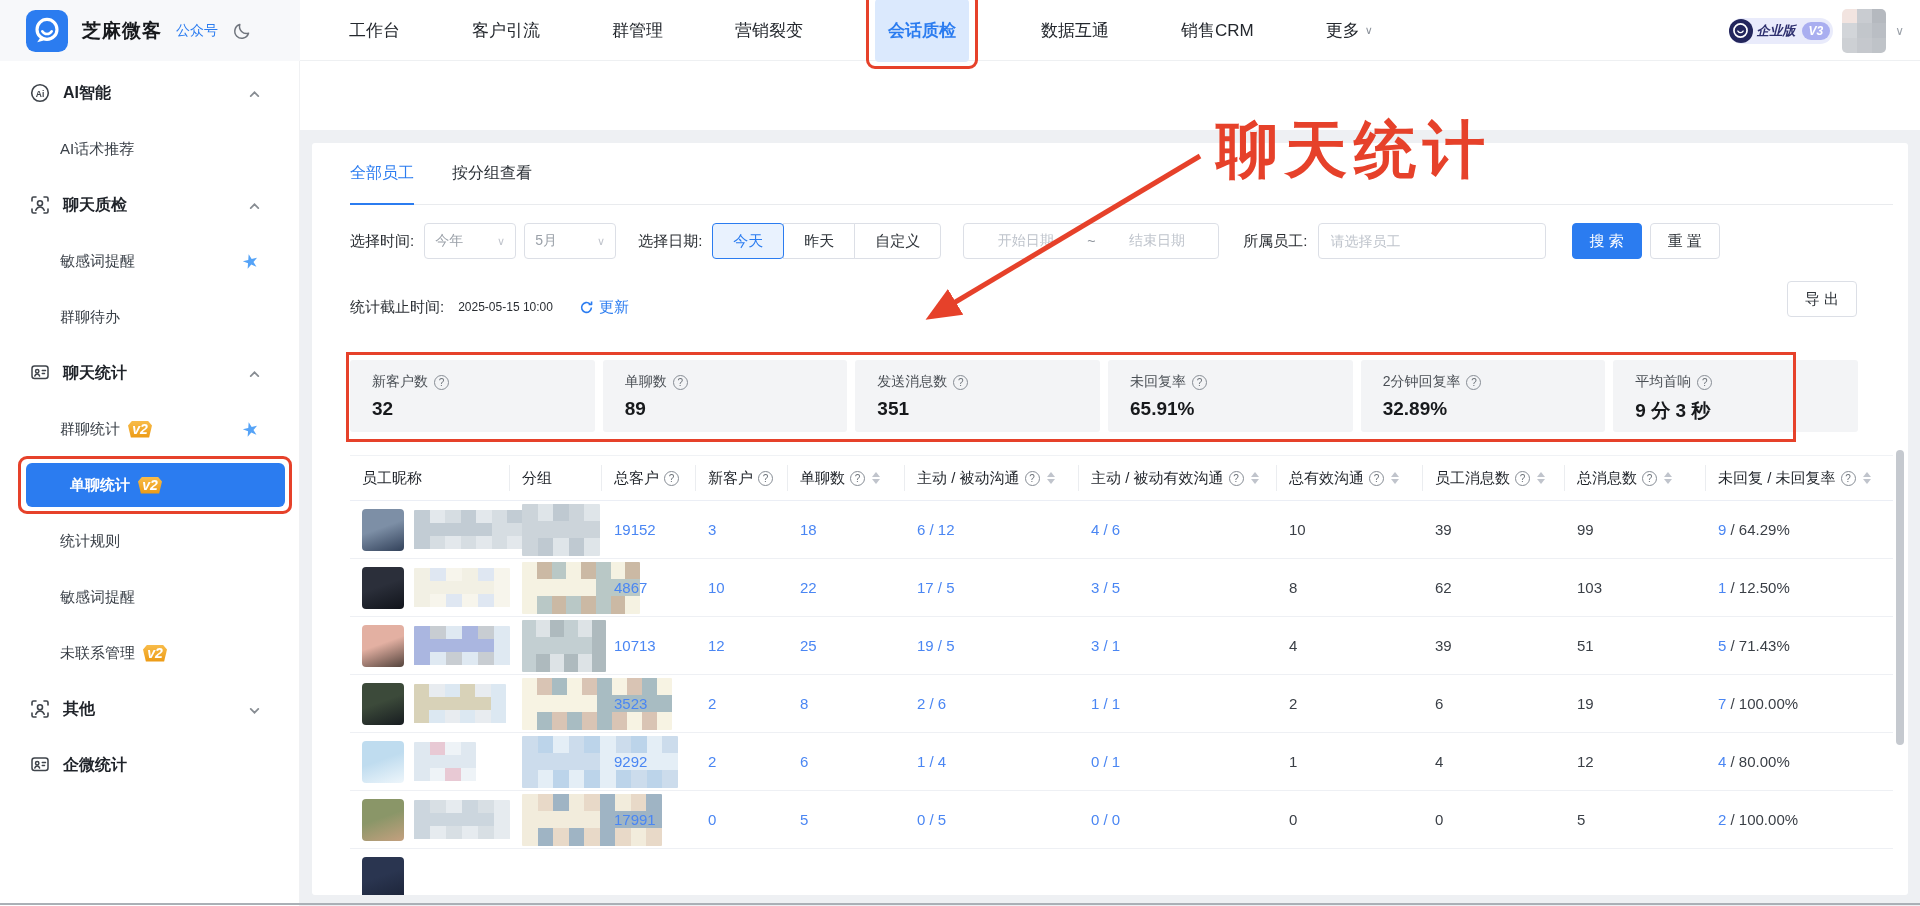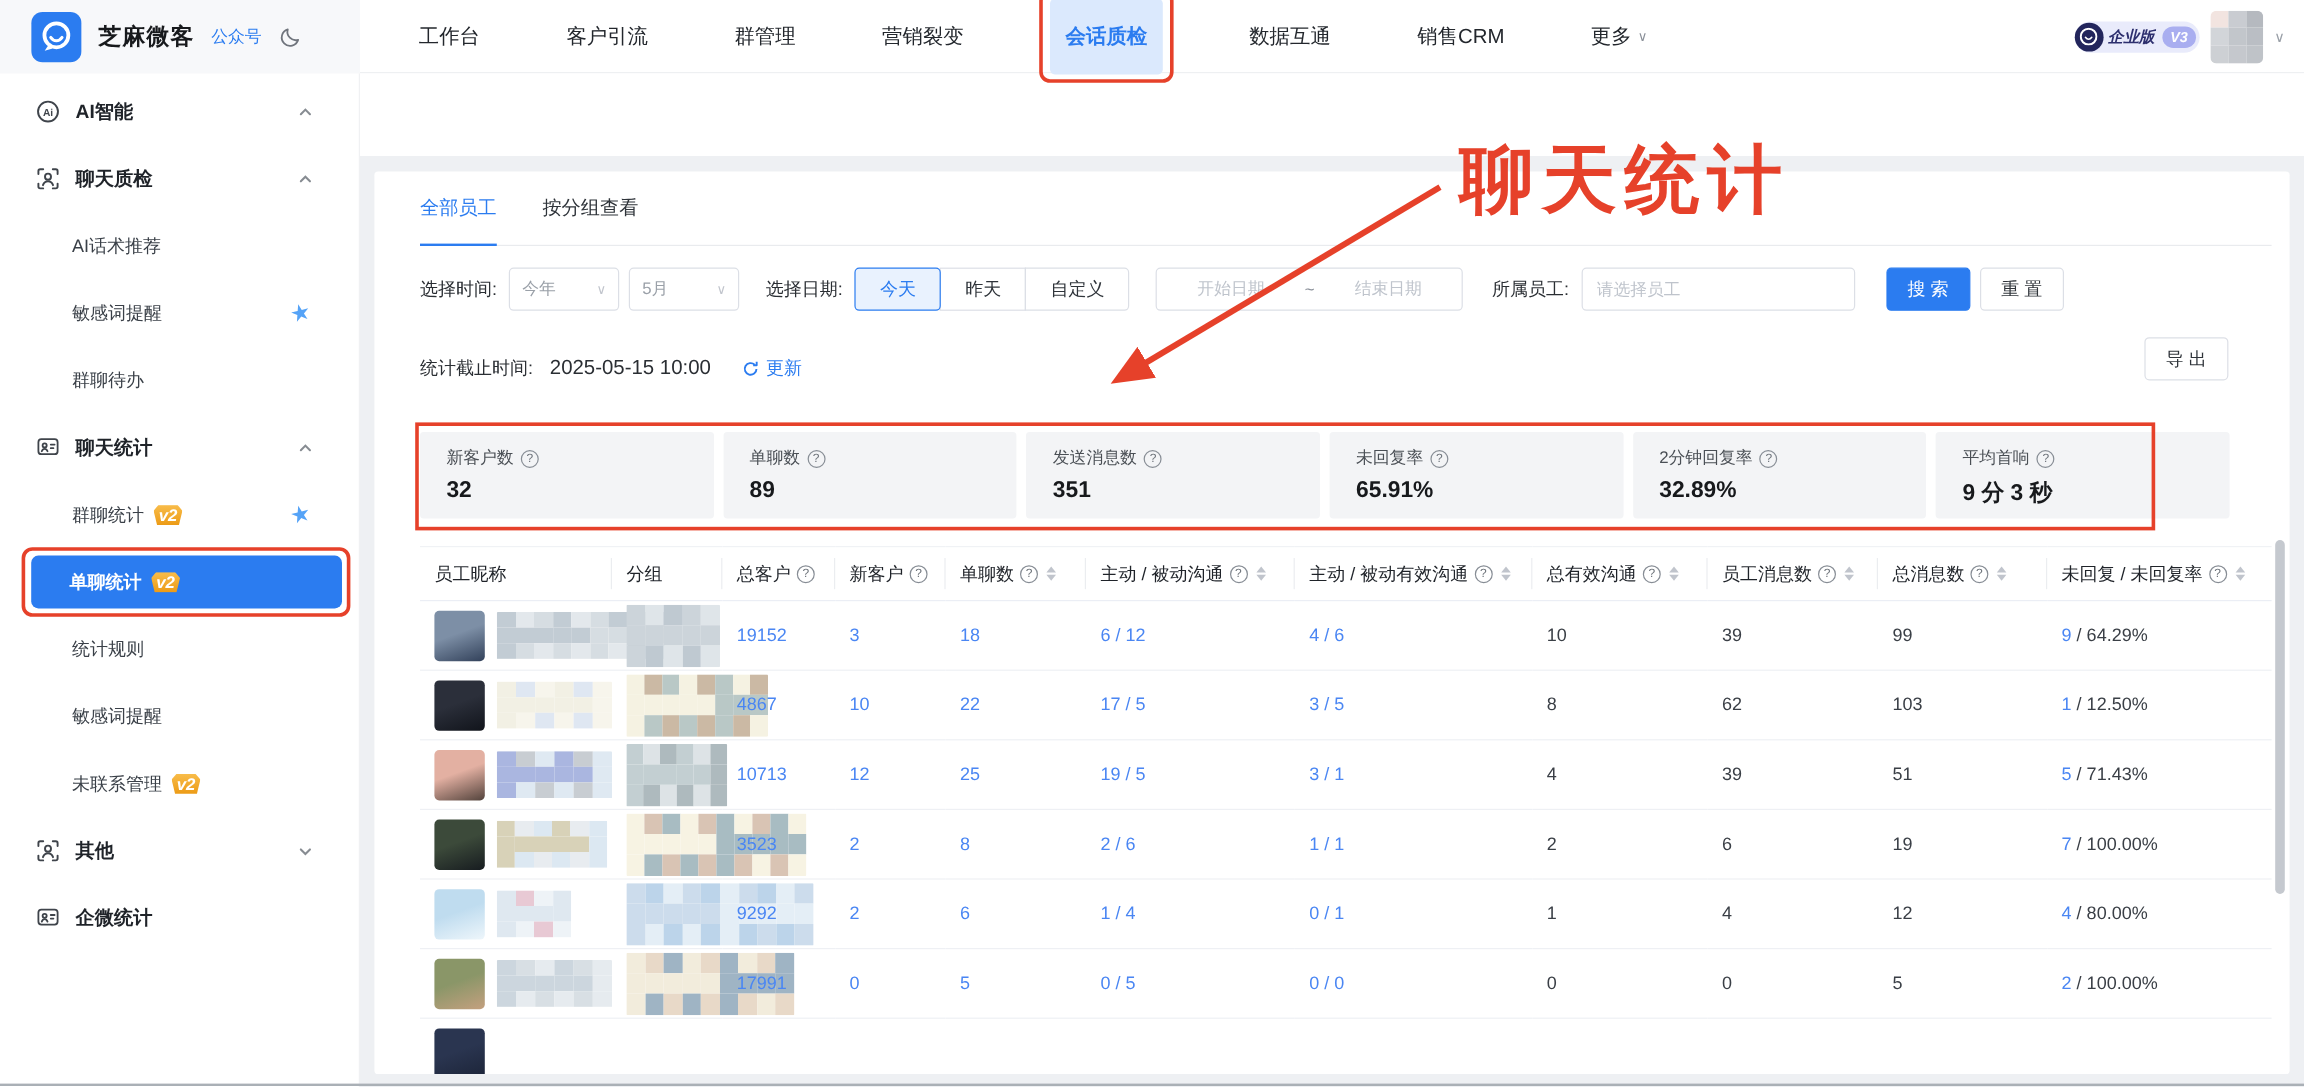--- a/index.html
+++ b/index.html
@@ -32,21 +32,21 @@
   
   .sidebar { position:absolute; left:0; top:61px; width:300px; height:845px; background:#fff; border-right:1px solid #f0f1f3; padding-top:4px; z-index:20; }
   .side-row { height:56px; display:flex; align-items:center; position:relative; }
   .side-group { padding-left:30px; gap:13px; }
   .side-group .g-icon { width:20px; height:20px; color:#3f444b; flex:0 0 auto; }
   .side-group .g-label { font-size:16px; font-weight:bold; color:#1f2329; }
   .side-caret { margin-left:auto; margin-right:38px; width:13px; height:13px; }
   .side-item { padding-left:60px; }
   .side-item .pill { display:flex; align-items:center; flex:1; height:44px; border-radius:6px; position:relative; }
   .side-item.active { padding-left:26px; }
-  .side-item.active .pill { background:#2b7cf0; padding-left:32px; margin-right:14px; }
+  .side-item.active .pill { background:#2b7cf0; padding-left:44px; margin-right:14px; }
   .side-item .i-label { font-size:15px; color:#3a4048; }
   .side-item.active .i-label { color:#fff; font-weight:bold; }
   .side-item.annotated .pill::after { content:""; position:absolute; left:-8px; right:-7px; top:-7px; bottom:-7px; border:3px solid #e6412a; border-radius:9px; pointer-events:none; }
   .v2-badge { margin-left:8px; width:24px; height:17px; clip-path:polygon(18% 0,82% 0,100% 30%,88% 100%,12% 100%,0 30%); background:linear-gradient(180deg,#f8bc4a,#ec9a14); color:#fff; font-size:14px; font-weight:bold; font-style:italic; display:flex; align-items:center; justify-content:center; }
   .side-star { margin-left:auto; margin-right:40px; font-size:19px; color:#55a3f7; transform:rotate(-14deg); }
   .sidebar-bottom-line { position:absolute; left:0; top:903px; width:1920px; height:2px; background:#aab0b6; z-index:40; }
 
   
   .main { position:absolute; left:300px; top:61px; width:1620px; height:845px; }
   .main-tabs { position:relative; height:69px; background:#fff; border-bottom:1px solid #e8eaec; display:flex; align-items:center; gap:30px; padding-left:38px; }
@@ -73,21 +73,21 @@
   .range-box { width:256px; height:36px; border:1px solid #dcdfe6; border-radius:4px; display:flex; align-items:center; justify-content:space-evenly; font-size:14px; color:#bfc4cc; margin-right:24px; background:#fff; }
   .range-sep { color:#8a9099; }
   .staff-input { width:228px; height:36px; border:1px solid #dcdfe6; border-radius:4px; padding:0 12px; font-size:14px; color:#3a4048; margin-right:26px; font-family:inherit; }
   .staff-input::placeholder { color:#bfc4cc; }
   .btn { height:36px; padding:0 17px; border-radius:4px; font-size:15px; display:inline-flex; align-items:center; justify-content:center; cursor:pointer; border:1px solid #dcdfe6; background:#fff; color:#2f343a; font-family:inherit; }
   .btn-primary { background:#2b7cf0; border-color:#2b7cf0; color:#fff; }
   .btn-search { margin-right:8px; }
 
   .meta-row { margin-top:30px; height:36px; display:flex; align-items:center; position:relative; }
   .meta-label { font-size:15px; color:#2a2e33; margin-right:14px; }
-  .meta-value { font-size:17px; color:#2a2e33; margin-right:26px; }
+  .meta-value { font-size:12px; color:#2a2e33; margin-right:26px; }
   .refresh-link { display:flex; align-items:center; gap:5px; color:#2b7cf0; font-size:15px; cursor:pointer; }
   .refresh-link svg { width:15px; height:15px; }
   .export-wrap { position:absolute; right:36px; top:-8px; }
 
   .stats-row { margin-top:35px; width:1508px; display:flex; gap:8px; }
   .stat-card { flex:1; height:72px; background:#f3f4f6; border-radius:3px; padding:13px 0 0 22px; }
   .stat-label { display:flex; align-items:center; gap:6px; font-size:14px; color:#4a4f55; }
   .stat-value { margin-top:7px; font-size:19px; font-weight:bold; color:#17191c; }
   .qmark { width:15px; height:15px; border:1px solid #878d95; border-radius:50%; color:#6b7178; font-size:10px; display:inline-flex; align-items:center; justify-content:center; flex:0 0 auto; }
 
@@ -195,38 +195,38 @@
       <div class="side-row side-group">
         <span class="g-icon"><svg viewBox="0 0 20 20">
             <circle cx="10" cy="10" r="8.3" fill="none" stroke="currentColor" stroke-width="1.6"></circle>
             <text x="10" y="13.6" font-size="8.5" text-anchor="middle" fill="currentColor" font-weight="bold" font-family="Liberation Sans,sans-serif">Ai</text>
           </svg></span>
         <span class="g-label">AI智能</span>
         <span class="side-caret"><svg viewBox="0 0 12 12" fill="none" stroke="#878c92" stroke-width="1.6" stroke-linecap="round">
             <path d="M2.5 7.5 6 4l3.5 3.5"></path>
           </svg></span>
       </div>
+      <div class="side-row side-item">
+        <div class="pill">
+          <span class="i-label">AI话术推荐</span>
+        </div>
+      </div>
       <div class="side-row side-group">
         <span class="g-icon"><svg viewBox="0 0 20 20" fill="none" stroke="currentColor" stroke-width="1.6" stroke-linecap="round">
             <path d="M2 6V3.5A1.5 1.5 0 0 1 3.5 2H6"></path>
             <path d="M14 2h2.5A1.5 1.5 0 0 1 18 3.5V6"></path>
             <path d="M18 14v2.5a1.5 1.5 0 0 1-1.5 1.5H14"></path>
             <path d="M6 18H3.5A1.5 1.5 0 0 1 2 16.5V14"></path>
             <circle cx="10" cy="8.2" r="2.5"></circle>
             <path d="M5.8 15.3c.8-2.2 2.4-3.3 4.2-3.3s3.4 1.1 4.2 3.3"></path>
           </svg></span>
         <span class="g-label">聊天质检</span>
         <span class="side-caret"><svg viewBox="0 0 12 12" fill="none" stroke="#878c92" stroke-width="1.6" stroke-linecap="round">
             <path d="M2.5 7.5 6 4l3.5 3.5"></path>
           </svg></span>
-      </div>
-      <div class="side-row side-item">
-        <div class="pill">
-          <span class="i-label">AI话术推荐</span>
-        </div>
       </div>
       <div class="side-row side-item">
         <div class="pill">
           <span class="i-label">敏感词提醒</span>
         </div>
         <span class="side-star">★</span>
       </div>
       <div class="side-row side-item">
         <div class="pill">
           <span class="i-label">群聊待办</span>

